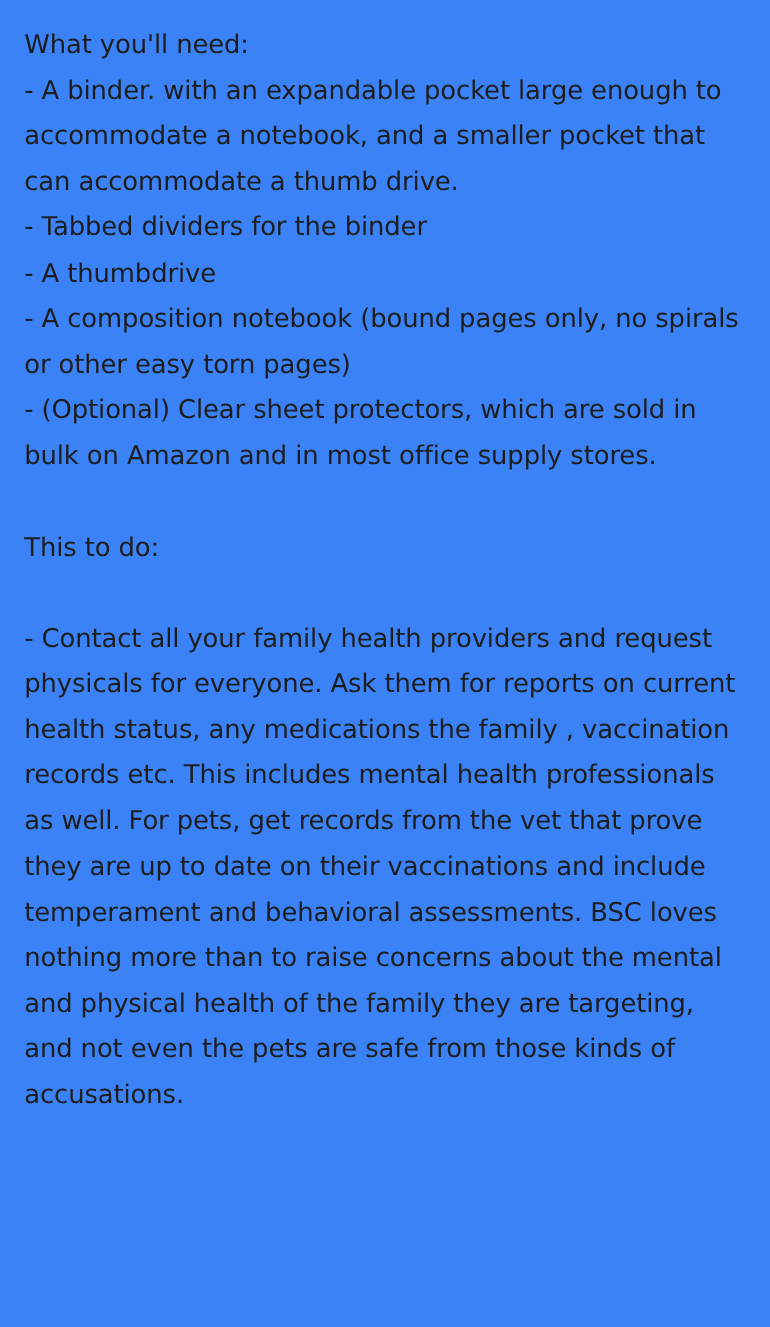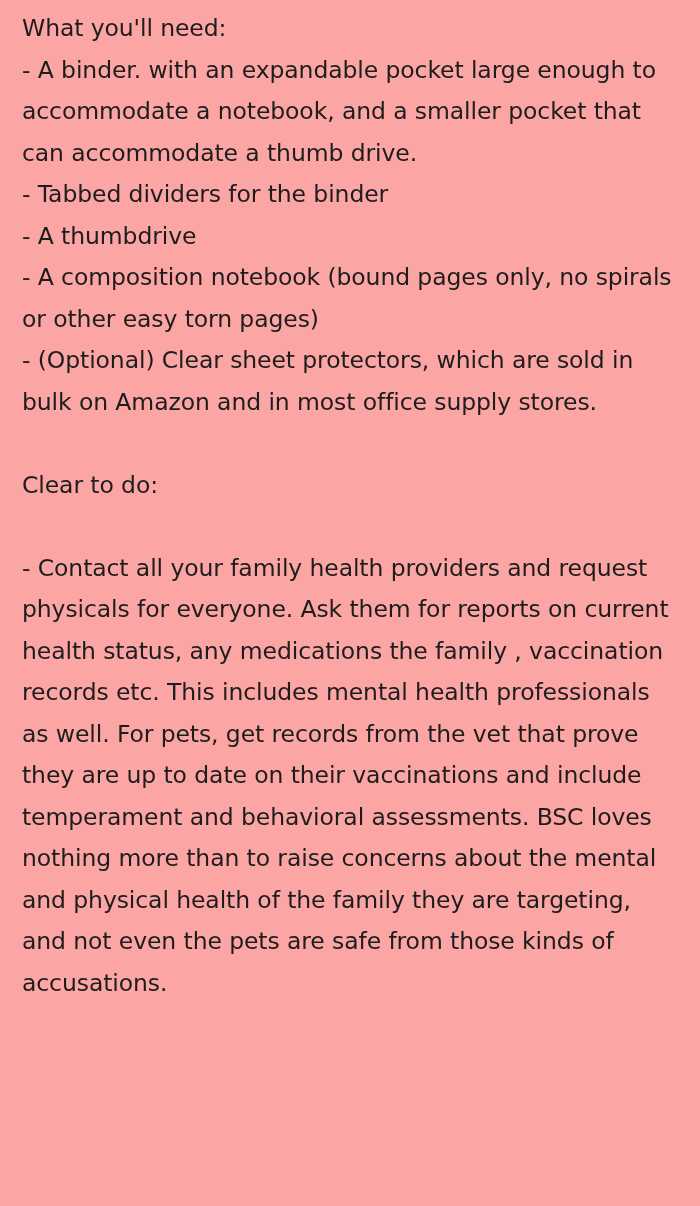--- a/index.html
+++ b/index.html
@@ -11,22 +11,22 @@
     height: 1206px;
     background: #ffffff;
     font-family: "DejaVu Sans", sans-serif;
     color: #1a1a1a;
     overflow: hidden;
   }
   .page {
     box-sizing: border-box;
     width: 700px;
     height: 1206px;
-    padding: 8px 24px 0 22px;
-    background: #fca5a5;
+    padding: 20px 24px 0 22px;
+    background: #3b82f6;
   }
   .block {
     font-size: 23.5px;
     line-height: 41.5px;
     letter-spacing: -0.1px;
     color: #1d1d1d;
     white-space: pre-wrap;
     word-wrap: break-word;
   }
   .spacer {
@@ -37,16 +37,16 @@
 <body>
 
 <div class="page">
   <div class="block">What you'll need:
 - A binder. with an expandable pocket large enough to accommodate a notebook, and a smaller pocket that can accommodate a thumb drive.
 - Tabbed dividers for the binder
 - A thumbdrive
 - A composition notebook (bound pages only, no spirals or other easy torn pages)
 - (Optional) Clear sheet protectors, which are sold in bulk on Amazon and in most office supply stores.</div>
   <div class="spacer"></div>
-  <div class="block">Clear to do:</div>
+  <div class="block">This to do:</div>
   <div class="spacer"></div>
   <div class="block">- Contact all your family health providers and request physicals for everyone. Ask them for reports on current health status, any medications the family , vaccination records etc. This includes mental health professionals as well. For pets, get records from the vet that prove they are up to date on their vaccinations and include temperament and behavioral assessments. BSC loves nothing more than to raise concerns about the mental and physical health of the family they are targeting, and not even the pets are safe from those kinds of accusations.</div>
 </div>
 
 </body></html>

